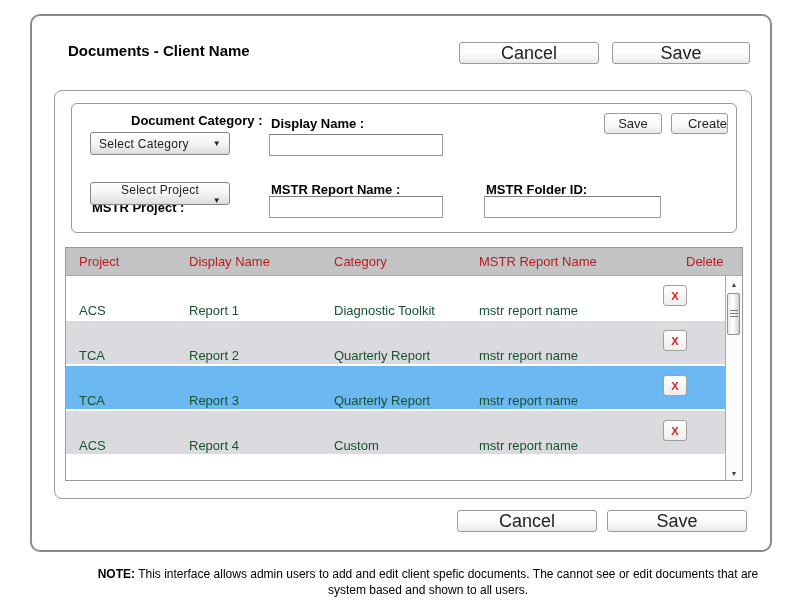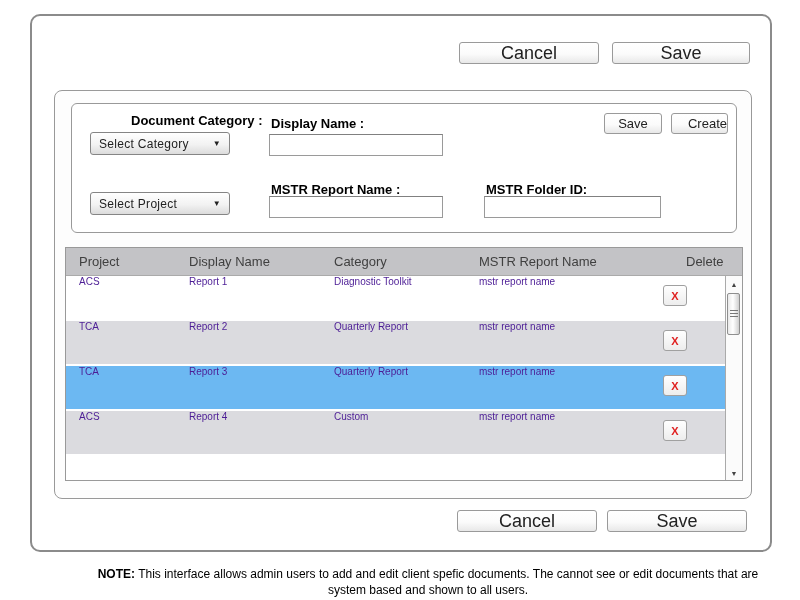--- a/index.html
+++ b/index.html
@@ -28,47 +28,47 @@
   .lbl-category { left:20px; top:9px;padding-left:39px; }
   .lbl-display  { left:199px; top:12px; }
   .lbl-project  { left:20px; top:72px;margin-top:24px; }
   .lbl-report   { left:199px; top:78px; }
   .lbl-folder   { left:414px; top:78px; }
 
   .dropdown { position:absolute; width:140px; height:23px; border:1px solid #858585; border-radius:3px;
               background:linear-gradient(180deg,#ffffff 0%,#f2f2f2 55%,#dcdcdc 100%);
               display:flex; align-items:center; font-size:12px; color:#222; padding:0 8px; letter-spacing:.3px; }
   .dd-category { left:18px; top:28px; }
-  .dd-project  { left:18px; top:88px; }
+  .dd-project  { left:18px; top:78px;flex-direction:column; }
   .dd-arrow { margin-left:auto; font-size:8px; color:#222; line-height:1; }
 
   .tinput { position:absolute; height:22px; border:1px solid #9a9a9a; border-top-color:#808080;
             background:#fff; font-size:13px; padding:0 4px; font-family:"Liberation Sans",sans-serif; }
   .in-display { left:197px; top:30px; width:174px; }
   .in-report  { left:197px; top:92px; width:174px; }
   .in-folder  { left:412px; top:92px; width:177px; }
 
   .btn-sm { position:absolute; height:21px; border:1px solid #9a9a9a; border-radius:3px; font-size:13px;
             background:linear-gradient(180deg,#ffffff 0%,#fbfbfb 55%,#e8e8e8 100%);
             display:flex; align-items:center; justify-content:center; color:#222; }
   .btn-form-save   { left:532px; top:9px; width:58px; }
   .btn-form-create { left:599px; top:9px; width:57px;padding-left:16px; }
 
   .table { position:absolute; left:10px; top:156px; width:678px; height:234px;
            border:1px solid #999; background:#ffffff; overflow:hidden; }
   .thead { position:absolute; left:0; top:0; width:100%; height:28px; background:#c3c3c6;
            border-bottom:1px solid #aaa; }
-  .th { position:absolute; top:6px; font-size:13px; color:#404040; white-space:nowrap; }
+  .th { position:absolute; top:6px; font-size:13px; color:#b91c1c; white-space:nowrap; }
   .c1 { left:13px; } .c2 { left:123px; } .c3 { left:268px; } .c4 { left:413px; } .c5 { left:620px; }
 
   .tbody { position:absolute; left:0; top:28px; width:660px; }
   .trow { position:relative; height:43px; margin-bottom:2px; background:#ffffff; }
   .trow.alt { background:#dbdbdf; }
   .trow.selected { background:#6cb8f2; }
-  .td { position:absolute; top:0; font-size:10px; color:#4c1d95; white-space:nowrap; }
+  .td { position:absolute; top:27px; font-size:13px; color:#14532d; white-space:nowrap; }
   .del-btn { position:absolute; left:597px; top:9px; width:24px; height:21px;
              border:1px solid #a0a0a0; border-radius:3px;
              background:linear-gradient(180deg,#ffffff,#ededed);
              display:flex; align-items:center; justify-content:center;
              color:#e02020; font-size:11px; font-weight:bold; }
 
   .scrollbar { position:absolute; right:0; top:28px; width:17px; height:205px;
                background:#fbfbfb; border-left:1px solid #aaa; }
   .scroll-btn { position:absolute; left:0; width:16px; height:14px; display:flex; align-items:center;
                 justify-content:center; font-size:7px; color:#444; }
@@ -80,20 +80,21 @@
   .grip { width:8px; height:8px;
           background:repeating-linear-gradient(180deg,#777 0 1px,transparent 1px 3px); }
 
   .note { position:absolute; left:78px; top:566px; width:700px; font-size:12px; color:#000; line-height:1.35;text-align:center; }
   .note b { font-weight:bold; }
 </style>
 </head>
 <body>
 
 <div class="window">
+  <div class="page-title">Documents - Client Name</div>
 
   <div class="btn btn-top-cancel">Cancel</div>
   <div class="btn btn-top-save">Save</div>
 
   <div class="panel">
 
     <div class="formbox">
       <div class="flabel lbl-category">Document Category :</div>
       <div class="dropdown dd-category">
         <span>Select Category</span>

